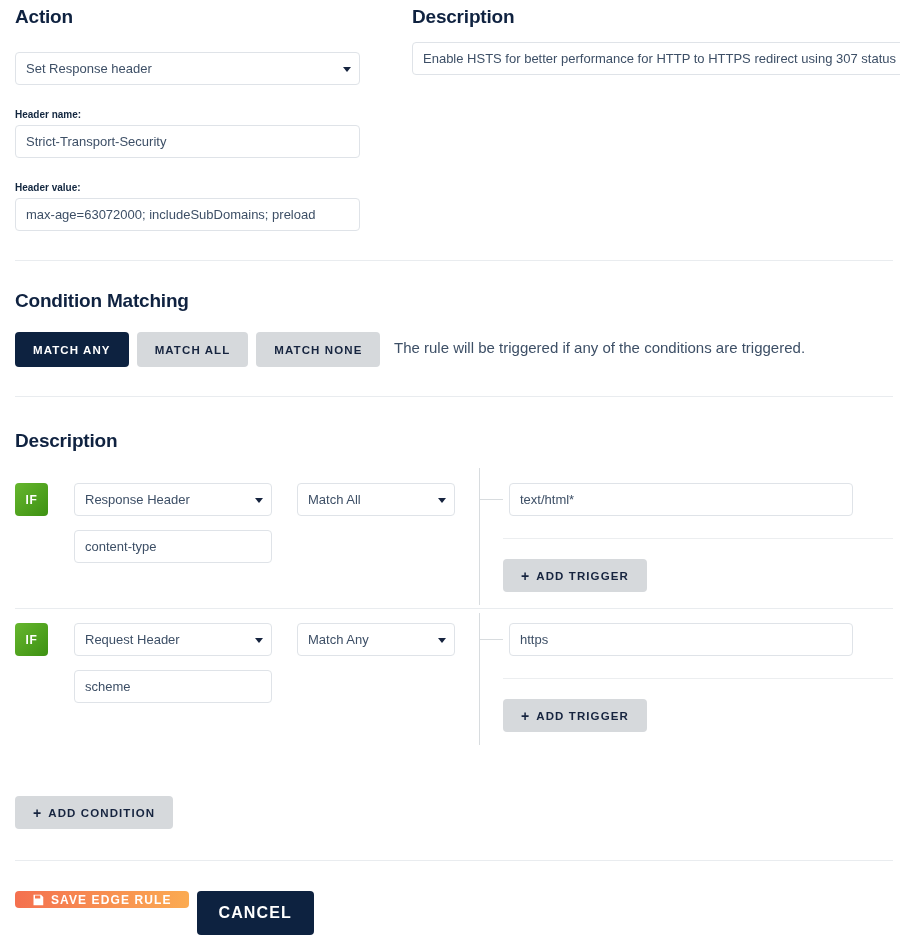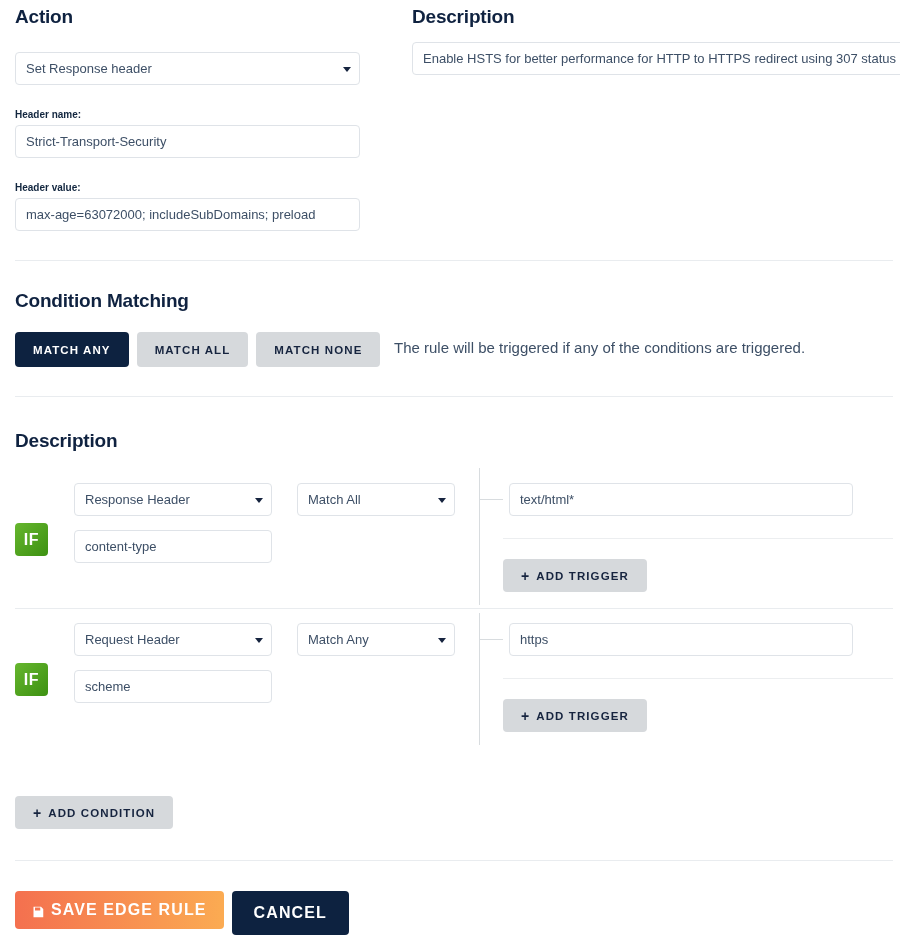--- a/index.html
+++ b/index.html
@@ -105,24 +105,24 @@
   .cond-title { position: absolute; left: 15px; top: 430px; }
 
   .cond-block { position: absolute; left: 0; width: 900px; }
   .if-badge {
     position: absolute;
     left: 15px;
     width: 33px; height: 33px;
     border-radius: 4px;
     background: linear-gradient(135deg, #66b62e 0%, #3d9112 100%);
     color: #fff;
-    font-size: 16px;
+    font-size: 12px;
     font-weight: bold;
     letter-spacing: 0.6px;
-    display: flex; align-items: center; justify-content: center; margin-top: 40px;
+    display: flex; align-items: center; justify-content: center;
   }
   .cond-sel-1 { position: absolute; left: 74px; width: 198px; }
   .cond-val   { position: absolute; left: 74px; width: 198px; }
   .cond-sel-2 { position: absolute; left: 297px; width: 158px; }
 
   .vline {
     position: absolute;
     left: 479px; width: 1px;
     background: #d8dcdf;
   }
@@ -150,26 +150,26 @@
     cursor: pointer;
     display: inline-flex; align-items: center; gap: 6px;
   }
   .plus { font-size: 14px; font-weight: bold; line-height: 1; }
 
   .add-cond { position: absolute; left: 15px; top: 796px; }
 
   
   .footer { position: absolute; left: 15px; top: 891px; display: flex; gap: 8px; }
   .btn-save {
-    height: 38px;
+    height: 17px;
     border: none; border-radius: 4px;
     background: linear-gradient(90deg, #f4704f 0%, #fbab52 100%);
     color: #ffffff;
     font-family: "Liberation Sans", sans-serif;
-    font-size: 16px; font-weight: bold; letter-spacing: 1.1px;
+    font-size: 12px; font-weight: bold; letter-spacing: 1.1px;
     padding: 0 17px; cursor: pointer;
     display: inline-flex; align-items: center; gap: 7px;
   }
   .btn-cancel {
     height: 44px;
     border: none; border-radius: 4px;
     background: #0d2240;
     color: #ffffff;
     font-family: "Liberation Sans", sans-serif;
     font-size: 16px; font-weight: bold; letter-spacing: 1.1px;

